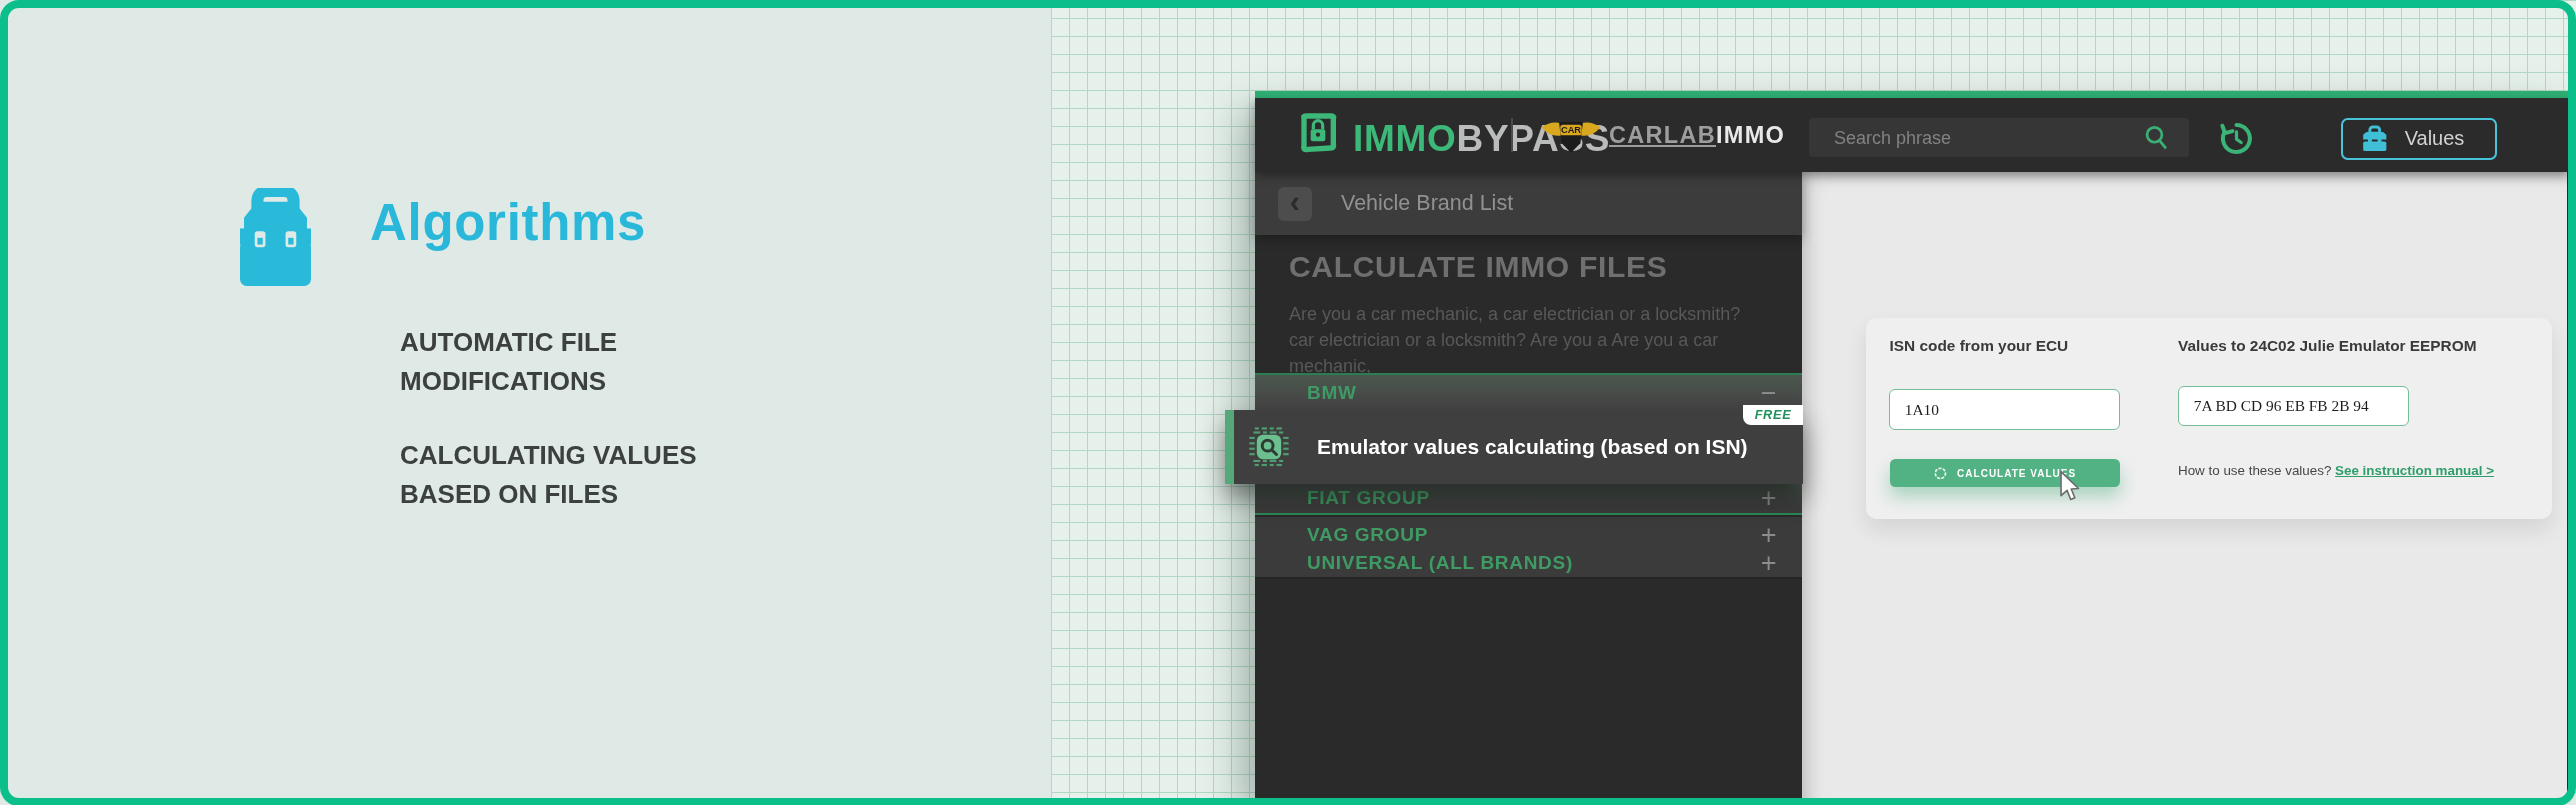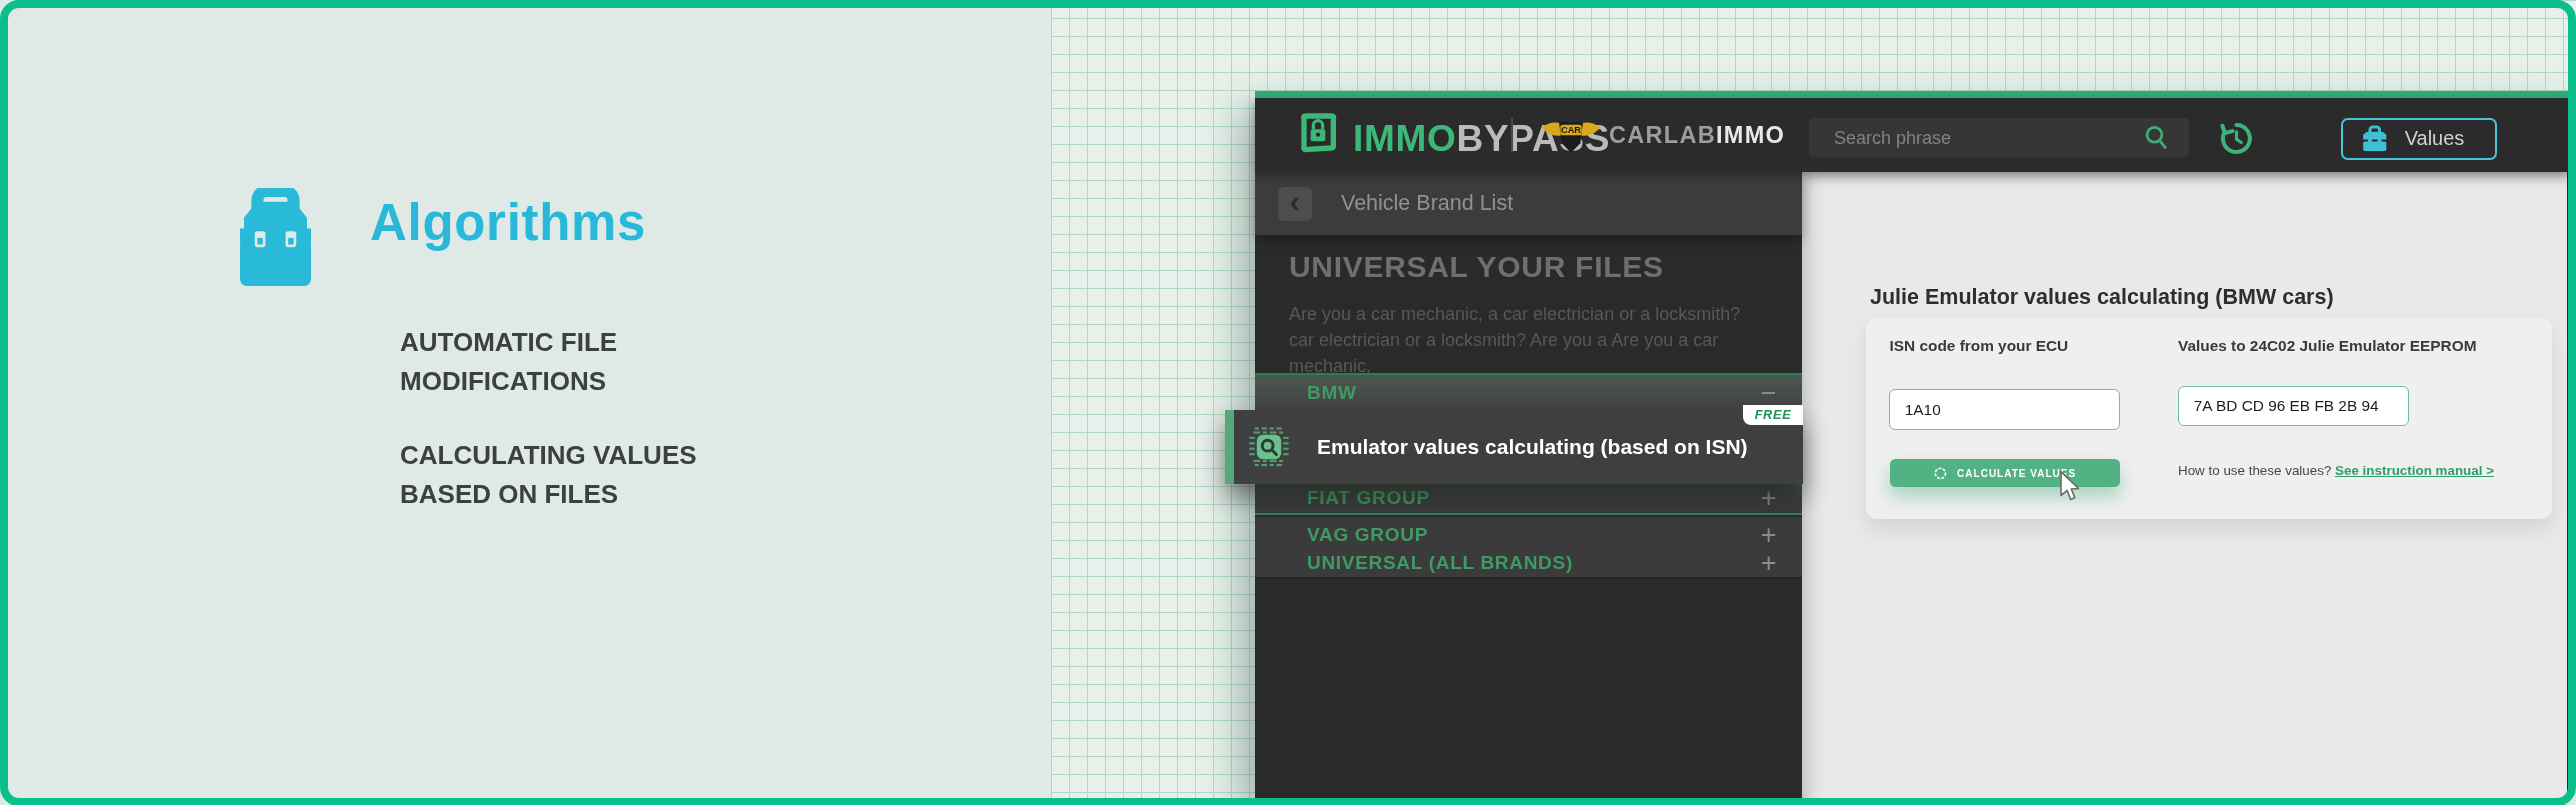--- a/index.html
+++ b/index.html
@@ -27,21 +27,21 @@
   .app{left:1255px;top:91px;width:1313px;height:706px;background:#2a2a2a;z-index:10;
        box-shadow:-14.8px 17px 37px rgba(30,60,45,.35);}
   .app-topline{left:0;top:0;right:0;height:6.7px;background:#2eae72;}
   .app-header{left:0;top:6.7px;right:0;height:74px;background:#2b2b2b;z-index:12;
               box-shadow:0 4px 9.4px rgba(0,0,0,.35);}
 
   .brand1{left:98px;top:20px;font-size:37px;font-weight:800;letter-spacing:0.7px;}
   .brand1 .p1{color:#3cb878;} .brand1 .p2{color:#b9bcbb;font-weight:600;}
   .hdr-divider{left:256px;top:20px;width:2px;height:34px;background:#4b4b4b;}
   .brand2{left:354px;top:24px;font-size:23.5px;font-weight:600;letter-spacing:1.3px;}
-  .brand2 .p1{color:#9d9d9d;} .brand2 .p2{color:#e8e8e8;font-weight:700;}
+  .brand2 .p1{color:#9d9d9d;text-decoration:underline;} .brand2 .p2{color:#e8e8e8;font-weight:700;}
 
   .searchbox{left:554px;top:20px;width:380px;height:39px;background:#363636;border-radius:4px;}
   .searchbox input{position:absolute;left:23px;top:0;width:295px;height:39px;border:0;background:transparent;
         outline:none;font-size:18px;color:#cfcfcf;font-family:"Liberation Sans",sans-serif;}
   .searchbox input::placeholder{color:#828282;}
   .search-ic{position:absolute;right:19px;top:6px;}
 
   .history-ic{left:964px;top:23px;}
 
   .toolbox-btn{left:1086px;top:20px;width:156px;height:42px;border:2px solid #49c3da;border-radius:6.7px;
@@ -86,21 +86,21 @@
 
   
   .rpanel{left:547px;top:81px;width:765px;height:626px;background:#e9e9e9;z-index:10;
      box-shadow:inset 16px 12px 20px -12px rgba(0,0,0,.22);}
   .rp-heading{left:68px;top:113px;font-size:21.5px;font-weight:800;color:#2e2e2e;}
   .card{left:64px;top:146px;width:686px;height:201px;background:#efefef;border-radius:10.7px;
      box-shadow:0 10.7px 21.5px rgba(0,0,0,.09);}
   .f-label{position:absolute;top:19px;font-size:15.4px;font-weight:700;color:#3a3a3a;}
   .field{position:absolute;width:231px;height:41px;background:#fff;border:1.3px solid #74bd97;
      border-radius:6px;box-sizing:border-box;font-size:15.4px;color:#1d1d1d;padding-left:14.8px;
-     font-family:Liberation Sans, sans-serif;outline:none;}
+     font-family:Liberation Serif, serif;outline:none;}
   .calc-btn{position:absolute;left:23.5px;top:141px;width:230px;height:28px;background:#52b283;
      border:0;border-radius:5.4px;display:flex;align-items:center;justify-content:center;gap:9.4px;
      box-shadow:0 9.4px 17.4px rgba(82,178,131,.45);cursor:pointer;}
   .calc-btn span{color:#fff;font-size:10px;font-weight:700;letter-spacing:1px;}
   .help-row{position:absolute;left:312px;top:145px;font-size:13.4px;color:#474747;}
   .help-row a{color:#2f9e6a;font-weight:700;text-decoration:underline;}
   .cursor{left:255px;top:298px;z-index:30;}
 </style>
 </head>
 <body>
@@ -200,21 +200,21 @@
     </div>
 
     <div class="abs navbar">
       <div class="abs backbtn">
         <span>‹</span>
       </div>
       <div class="abs nav-title">Vehicle Brand List</div>
     </div>
 
     <div class="abs sidebar">
-      <div class="abs sb-heading">UNIVERSAL YOUR FILES</div>
+      <div class="abs sb-heading">CALCULATE IMMO FILES</div>
       <div class="abs sb-sub">
         <div>Are you a car mechanic, a car electrician or a locksmith?</div>
         <div>car electrician or a locksmith? Are you a Are you a car mechanic,</div>
       </div>
 
       <div class="abs g-row row-bmw">
         <span class="g-label">BMW</span>
         <span class="g-toggle">−</span>
       </div>
 
@@ -269,21 +269,20 @@
           <line x1="17.5" y1="17.5" x2="21" y2="21" stroke="#2f3a33" stroke-width="2.2" stroke-linecap="round"></line>
         </svg>
       </div>
       <div class="pop-title">Emulator values calculating (based on ISN)</div>
       <div class="free-badge">
         <span>FREE</span>
       </div>
     </div>
 
     <div class="abs rpanel">
-      <div class="abs rp-heading">Julie Emulator values calculating (BMW cars)</div>
 
       <div class="abs card">
         <div class="f-label" style="left:23.5px;">ISN code from your ECU</div>
         <div class="f-label" style="left:312px;">Values to 24C02 Julie Emulator EEPROM</div>
 
         <input class="field" style="left: 23px; top: 71px;" value="1A10">
         <input class="field" style="left: 312px; top: 68px; height: 40px;" value="7A BD CD 96 EB FB 2B 94">
 
         <button class="calc-btn">
           <svg width="14.8" height="14.8" viewBox="0 0 22 22">

